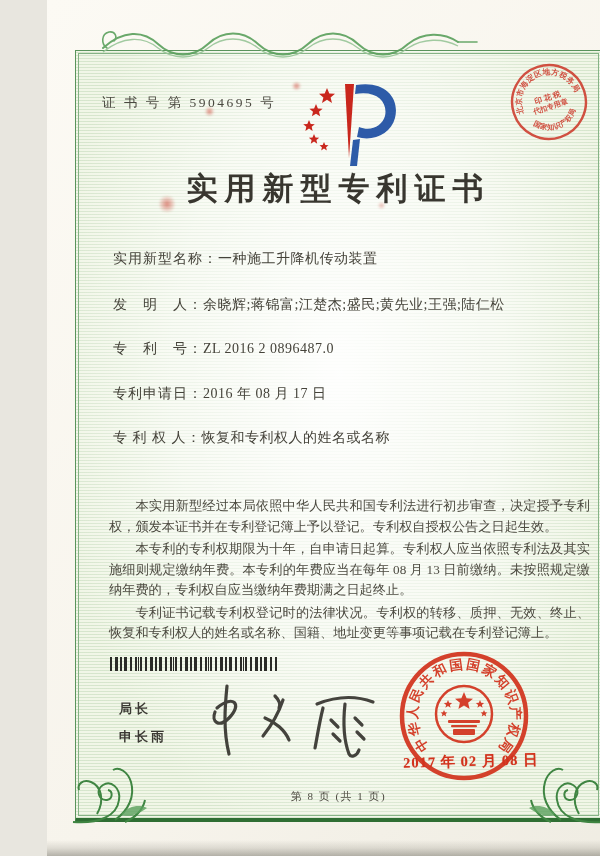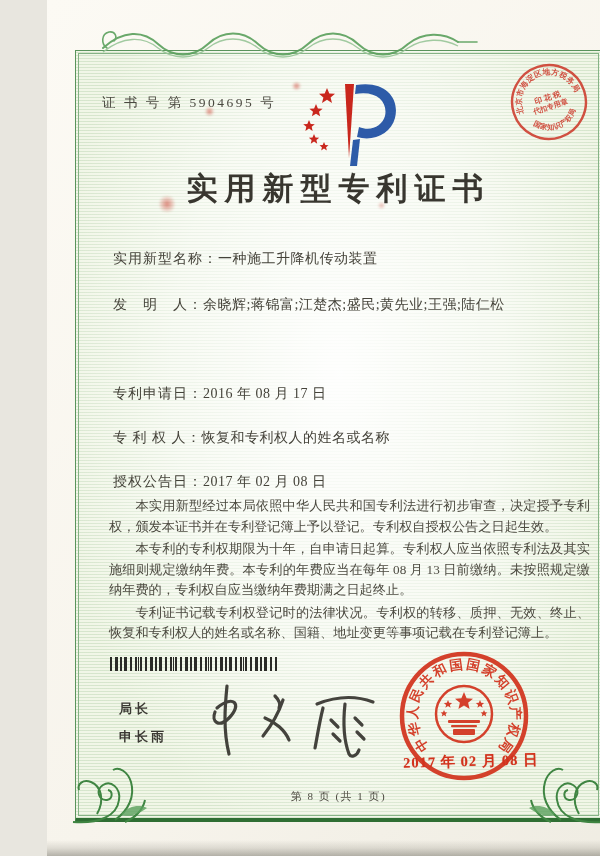--- a/index.html
+++ b/index.html
@@ -98,28 +98,28 @@
   <div class="abs smudge" style="left:330px;top:202px;width:9px;height:7px;opacity:.6;"></div>
 
   <div class="abs field-row" style="top:250px;">
     <span class="lab">实用新型名称：</span><span>一种施工升降机传动装置</span>
   </div>
 
   <div class="abs title">实用新型专利证书</div>
   <div class="abs field-row" style="top:296px;">
     <span class="lab">发　明　人：</span><span>余晓辉;蒋锦富;江楚杰;盛民;黄先业;王强;陆仁松</span>
   </div>
+  <div class="abs field-row" style="top:340px;">
+    <span class="lab">专　利　号：</span><span>ZL 2016 2 0896487.0</span>
+  </div>
   <div class="abs field-row" style="top:385px;">
     <span class="lab">专利申请日：</span><span>2016 年 08 月 17 日</span>
   </div>
   <div class="abs field-row" style="top:429px;">
     <span class="lab">专 利 权 人：</span><span>恢复和专利权人的姓名或名称</span>
-  </div>
-  <div class="abs field-row" style="top:473px;">
-    <span class="lab">授权公告日：</span><span>2017 年 02 月 08 日</span>
   </div>
 
   <div class="abs body-block">
     <p>本实用新型经过本局依照中华人民共和国专利法进行初步审查，决定授予专利权，颁发本证书并在专利登记簿上予以登记。专利权自授权公告之日起生效。</p>
     <p>本专利的专利权期限为十年，自申请日起算。专利权人应当依照专利法及其实施细则规定缴纳年费。本专利的年费应当在每年 08 月 13 日前缴纳。未按照规定缴纳年费的，专利权自应当缴纳年费期满之日起终止。</p>
     <p>专利证书记载专利权登记时的法律状况。专利权的转移、质押、无效、终止、恢复和专利权人的姓名或名称、国籍、地址变更等事项记载在专利登记簿上。</p>
   </div>
 
   <div class="abs barcode"></div>
 

